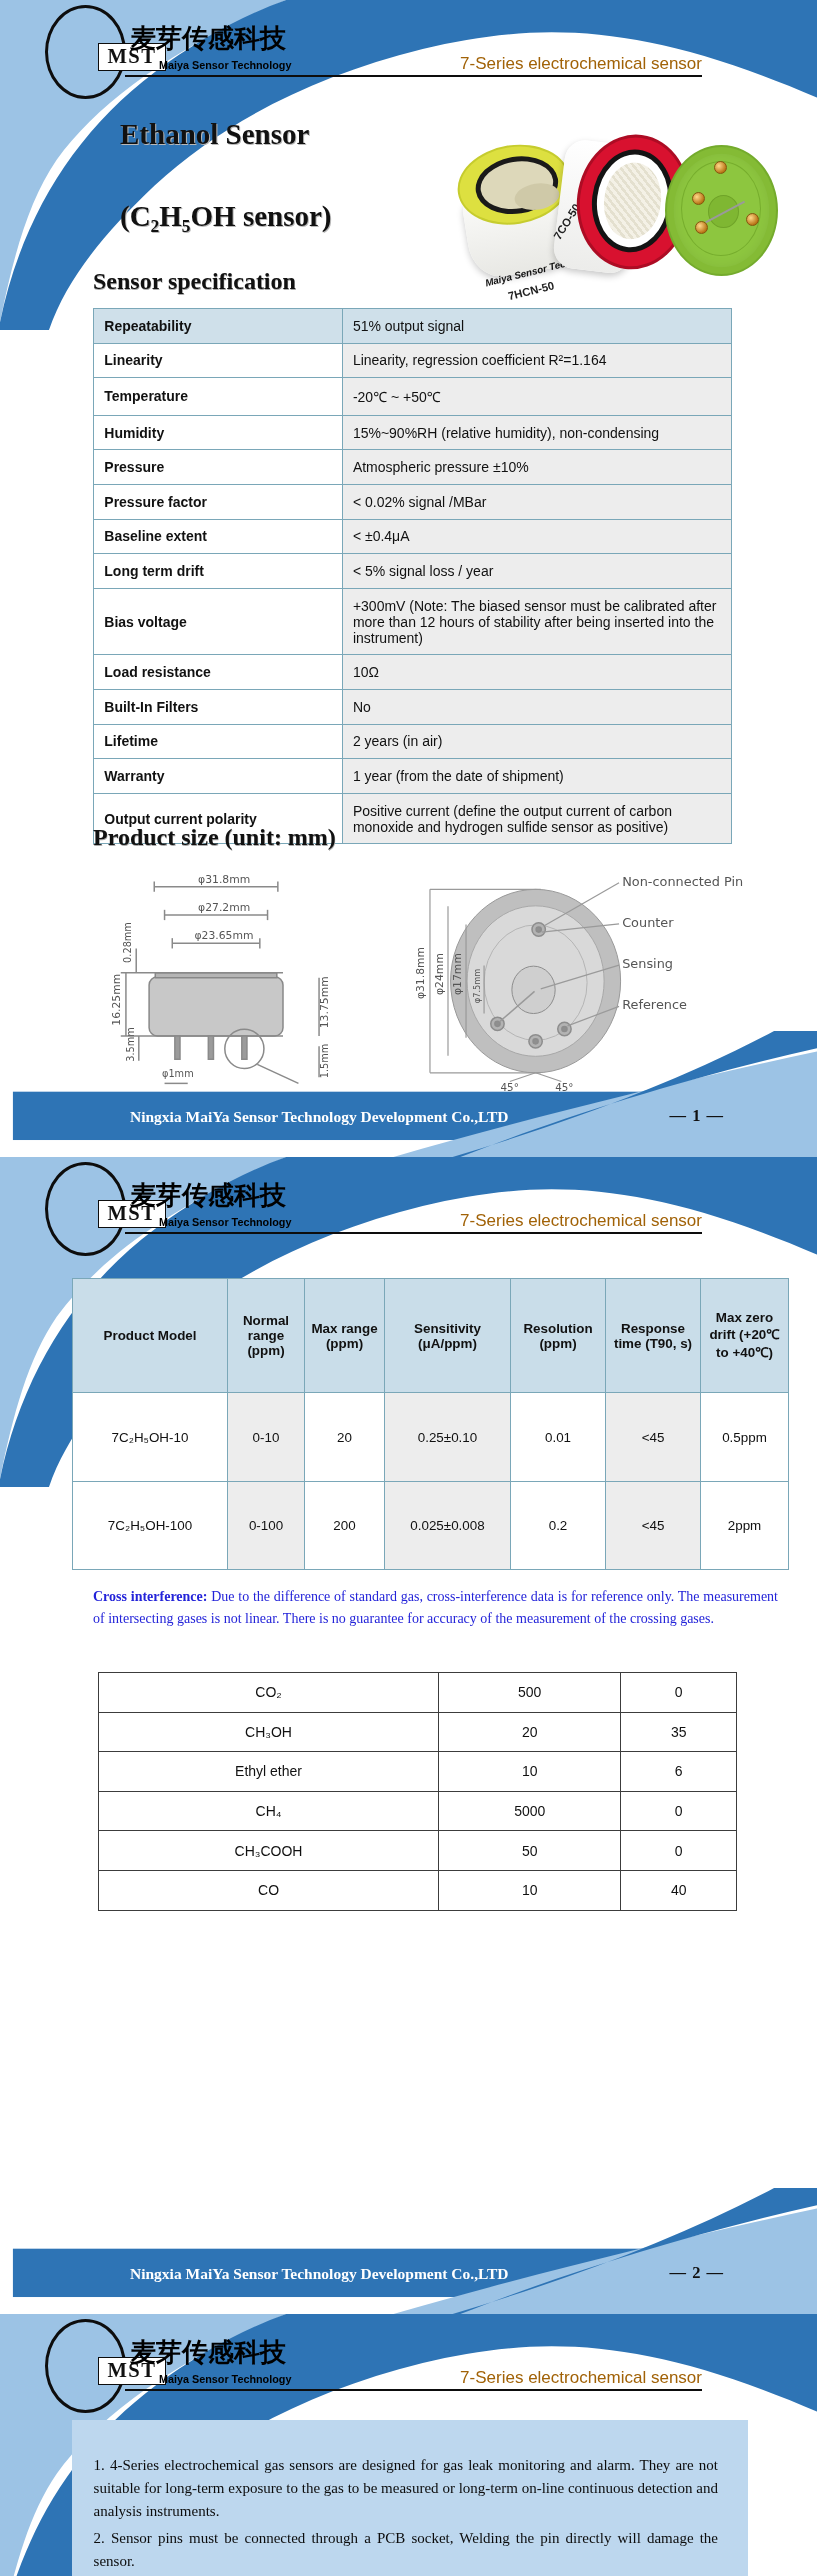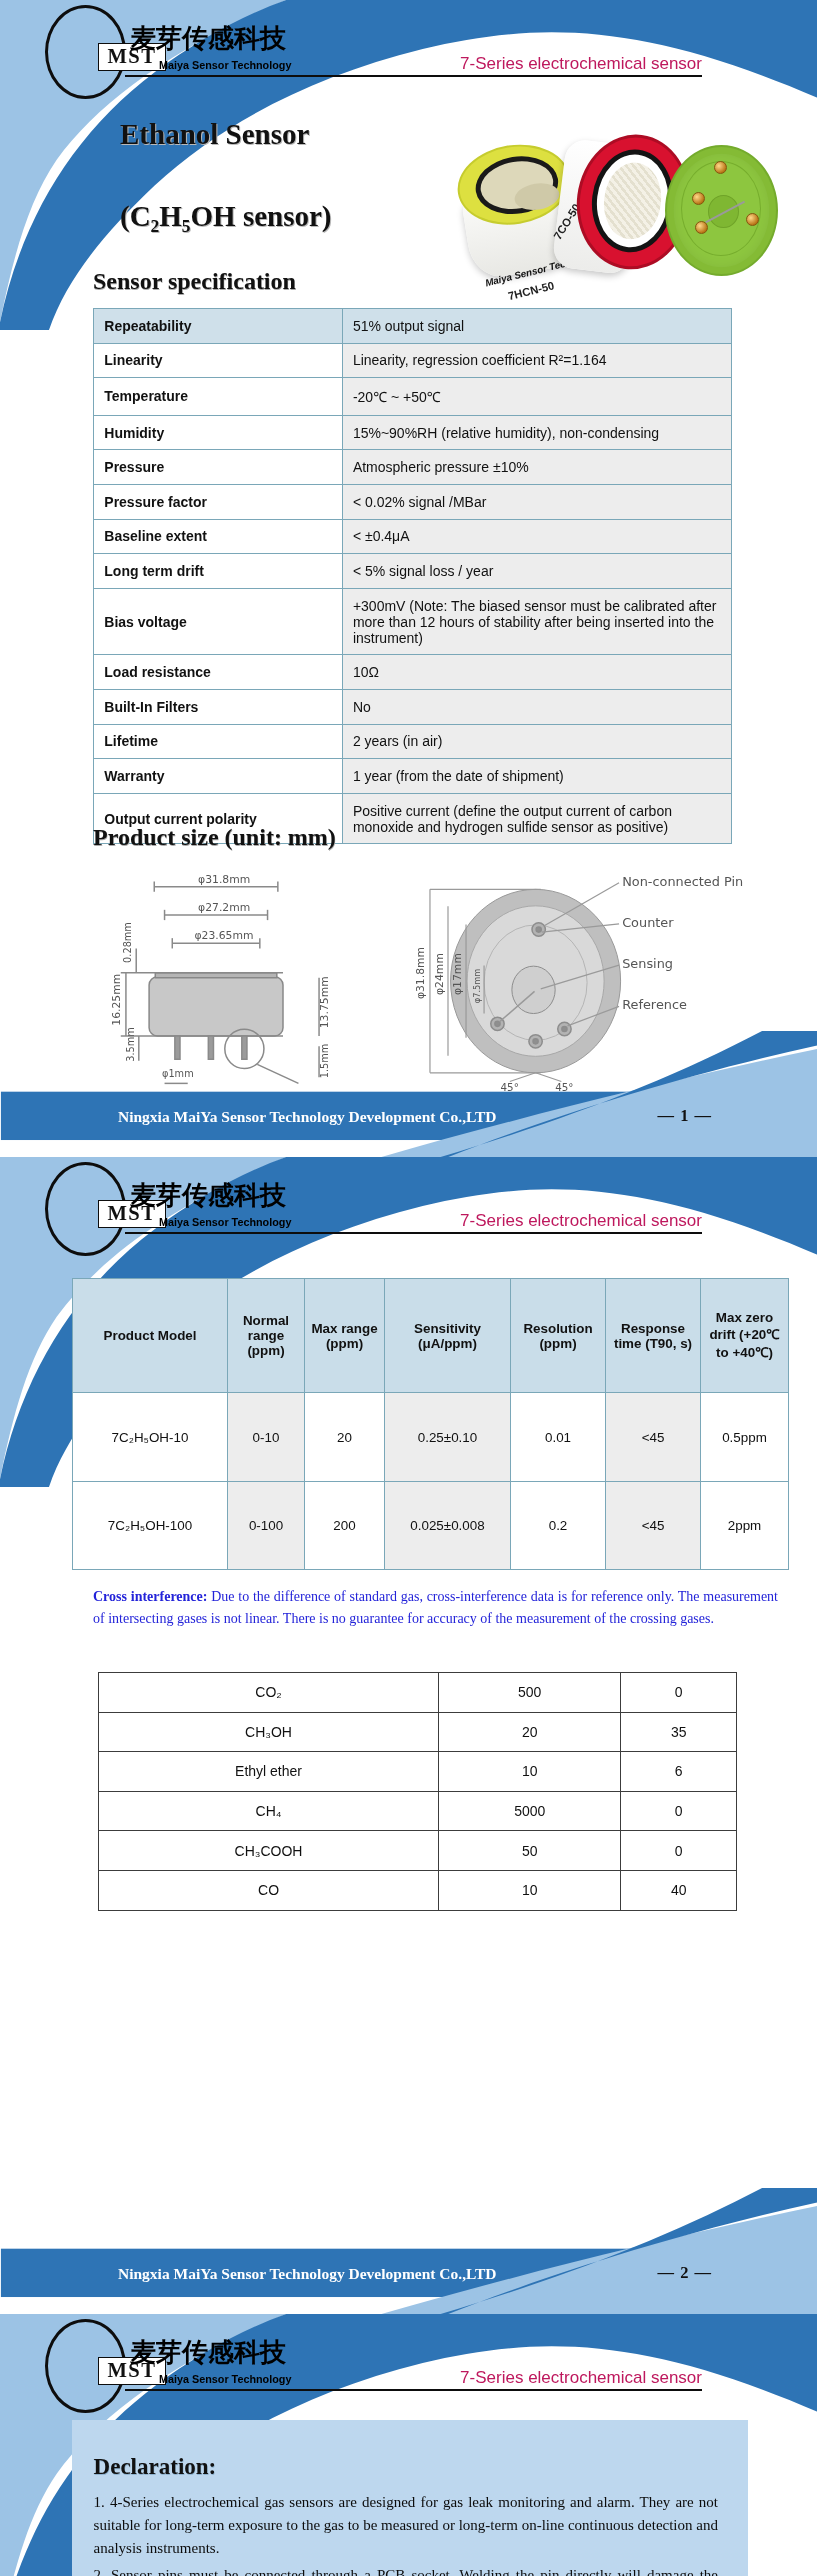--- a/index.html
+++ b/index.html
@@ -6,23 +6,23 @@
   body{width:818px;font-family:"Liberation Sans",sans-serif;color:#111;}
   .page{position:relative;width:818px;height:1157px;background:#fff;overflow:hidden;}
   
   .hdr-deco{position:absolute;top:0;left:0;}
   .logo-ell{position:absolute;left:45px;top:5.2px;width:75px;height:88px;border:3.1px solid #0d0d0d;border-radius:50%;}
   .logo-mst{position:absolute;left:50px;top:35px;width:66px;height:26px;background:#fff;border:1.5px solid #0d0d0d;
             font:bold 20.6px/25px "Liberation Serif","DejaVu Serif",serif;text-align:center;letter-spacing:1.5px;}
   .brand-cn{position:absolute;left:130px;top:24px;font:bold 26px/29px "Liberation Sans",sans-serif;color:#000;}
   .brand-en{position:absolute;left:131px;top:59px;font:bold 10.8px "Liberation Sans",sans-serif;color:#000;padding-left:28px;}
   .hdr-rule{position:absolute;left:125px;top:75px;width:577px;height:2.1px;background:#0d0d0d;}
-  .series{position:absolute;left:443px;top:54px;width:259px;text-align:right;font:400 17px "Liberation Sans",sans-serif;color:#be185d;}
-  
-  .ftr{position:absolute;bottom:0;left:0;width:749px;height:126px;}
+  .series{position:absolute;left:443px;top:54px;width:259px;text-align:right;font:400 17px "Liberation Sans",sans-serif;color:#a16207;}
+  
+  .ftr{position:absolute;bottom:0;left:12px;width:749px;height:126px;}
   .ftr-company{position:absolute;left:118px;top:77px;color:#fff;font:bold 15.5px "Liberation Serif","DejaVu Serif",serif;}
   .ftr-page{position:absolute;right:37px;top:75px;font:bold 16.5px "Liberation Serif","DejaVu Serif",serif;color:#111;letter-spacing:1px;}
   
   .title1{position:absolute;left:120px;top:118px;font:bold 29px "Liberation Serif","DejaVu Serif",serif;text-shadow:1px 1px 0 #b9b9b9;}
   .title2{position:absolute;left:120px;top:200px;font:bold 29px "Liberation Serif","DejaVu Serif",serif;text-shadow:1px 1px 0 #b9b9b9;}
   .sec-head{position:absolute;font:bold 24px "Liberation Serif","DejaVu Serif",serif;text-shadow:0.5px 1px 0 #aaa;}
   .spec{position:absolute;left:93px;top:308px;width:639px;border-collapse:collapse;}
   .spec td{border:1.5px solid #7aa7b8;font-size:14px;padding:8.8px 10.3px;vertical-align:middle;background:#fff;}
   .spec td.l{width:227px;font-weight:bold;}
   .spec td.v{background:#ededed;}
@@ -393,20 +393,19 @@
   </svg>
   <div class="logo-ell">
     <div class="logo-mst">MST</div>
   </div>
   <div class="brand-cn">麦芽传感科技</div>
   <div class="brand-en">Maiya Sensor Technology</div>
   <div class="hdr-rule"></div>
   <div class="series">7-Series electrochemical sensor</div>
 
   <div class="decl-box">
-    <h2 class="decl-head">Declaration:</h2>
     <p>1. 4-Series electrochemical gas sensors are designed for gas leak monitoring and alarm. They are not suitable for long-term exposure to the gas to be measured or long-term on-line continuous detection and analysis instruments.</p>
     <p>2.  Sensor pins must be connected through a PCB socket, Welding the pin directly will damage the sensor.</p>
 
   </div>
 
 </div>
 
 
 </body></html>

